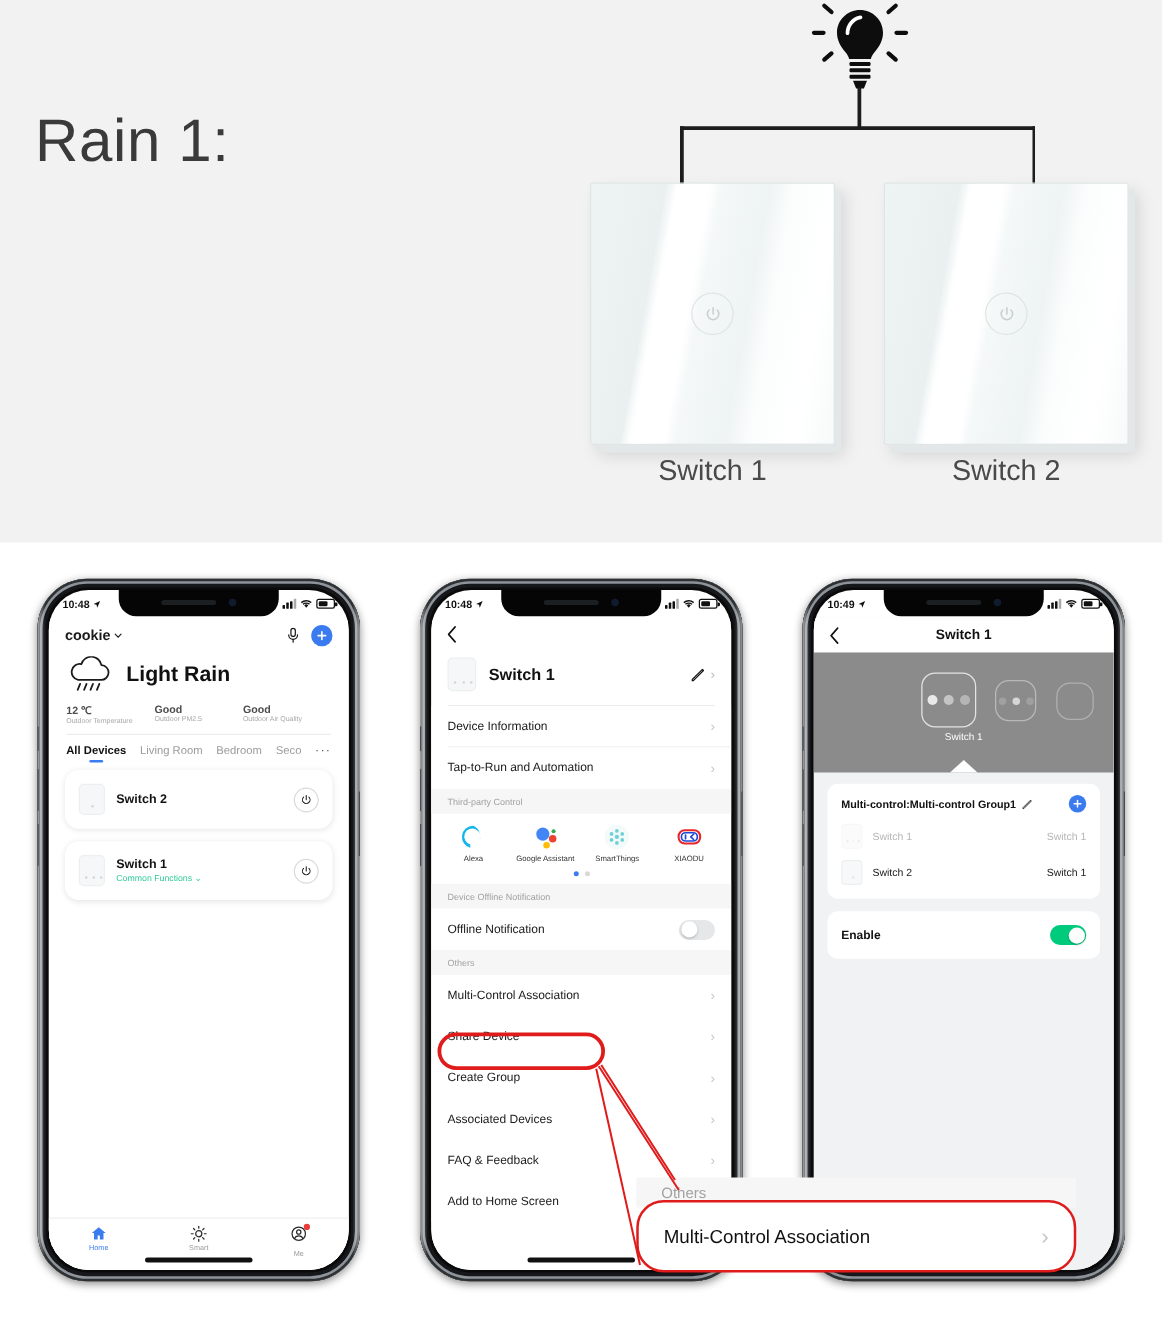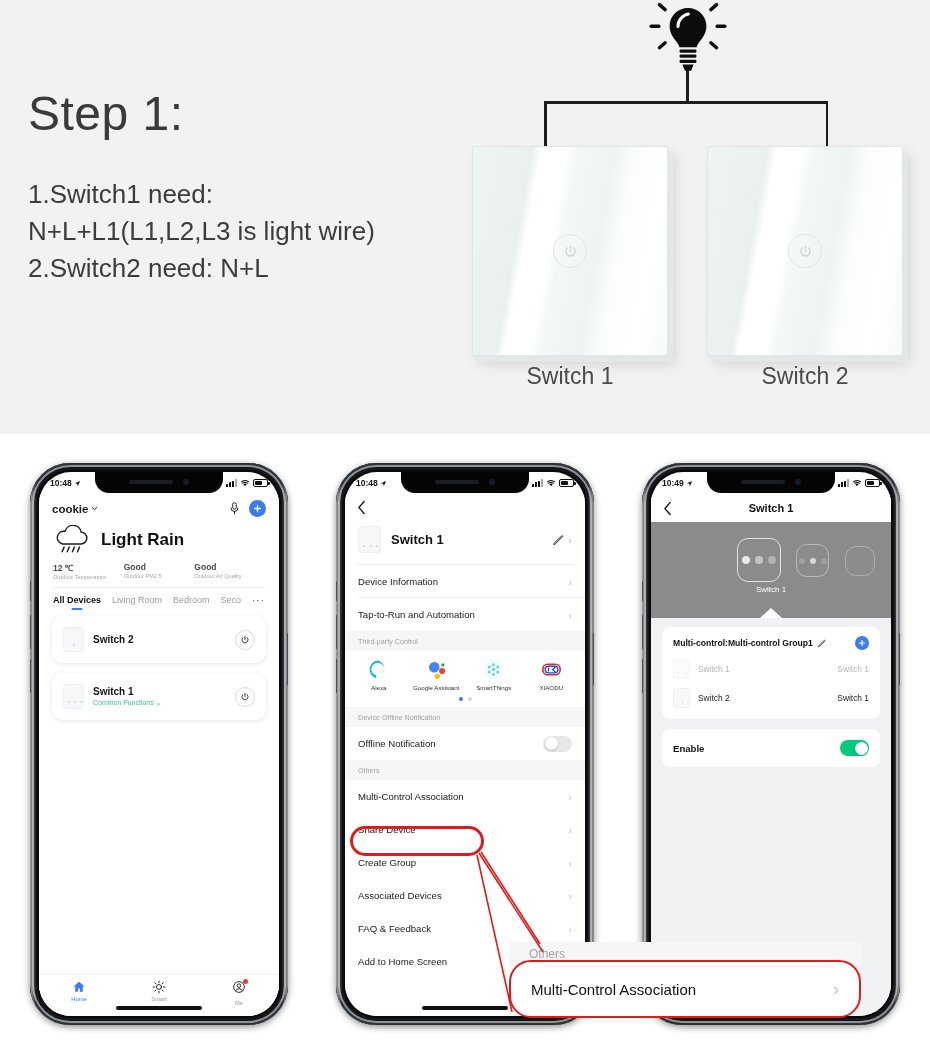--- a/index.html
+++ b/index.html
@@ -219,27 +219,22 @@
   }
   .leader { position:absolute; z-index:32; pointer-events:none; }
 </style>
 </head>
 <body>
 
 <div class="page">
 
   <div class="top-section">
 
-    <div class="step-title">Step 1:</div>
-
-    <div class="req-lines">
-      <div class="req-line">1.Switch1 need:</div>
-      <div class="req-line">N+L+L1(L1,L2,L3 is light wire)</div>
-      <div class="req-line">2.Switch2 need: N+L</div>
-    </div>
+    <div class="step-title">Rain 1:</div>
+
 
     <div class="bulb-wrap">
       <svg width="80" height="76" viewBox="0 0 80 76">
         <g fill="#0d0d0d">
           <path d="M40 6c-10.2 0-18.4 8.1-18.4 18.1 0 6.6 3.3 11.3 6.3 15 1.9 2.3 3.1 4.2 3.4 6.1h17.4c.3-1.9 1.5-3.8 3.4-6.1 3-3.7 6.3-8.4 6.3-15C58.4 14.1 50.2 6 40 6z"></path>
           <rect x="31.6" y="47.5" width="16.8" height="3.2" rx="1"></rect>
           <rect x="31.6" y="52.6" width="16.8" height="3.2" rx="1"></rect>
           <rect x="31.6" y="57.7" width="16.8" height="3.2" rx="1"></rect>
           <path d="M34.4 62.6h11.2l-2.5 6.2h-6.2z"></path>
           <rect x="1.5" y="22.5" width="11" height="3.4" rx="1.7"></rect>

